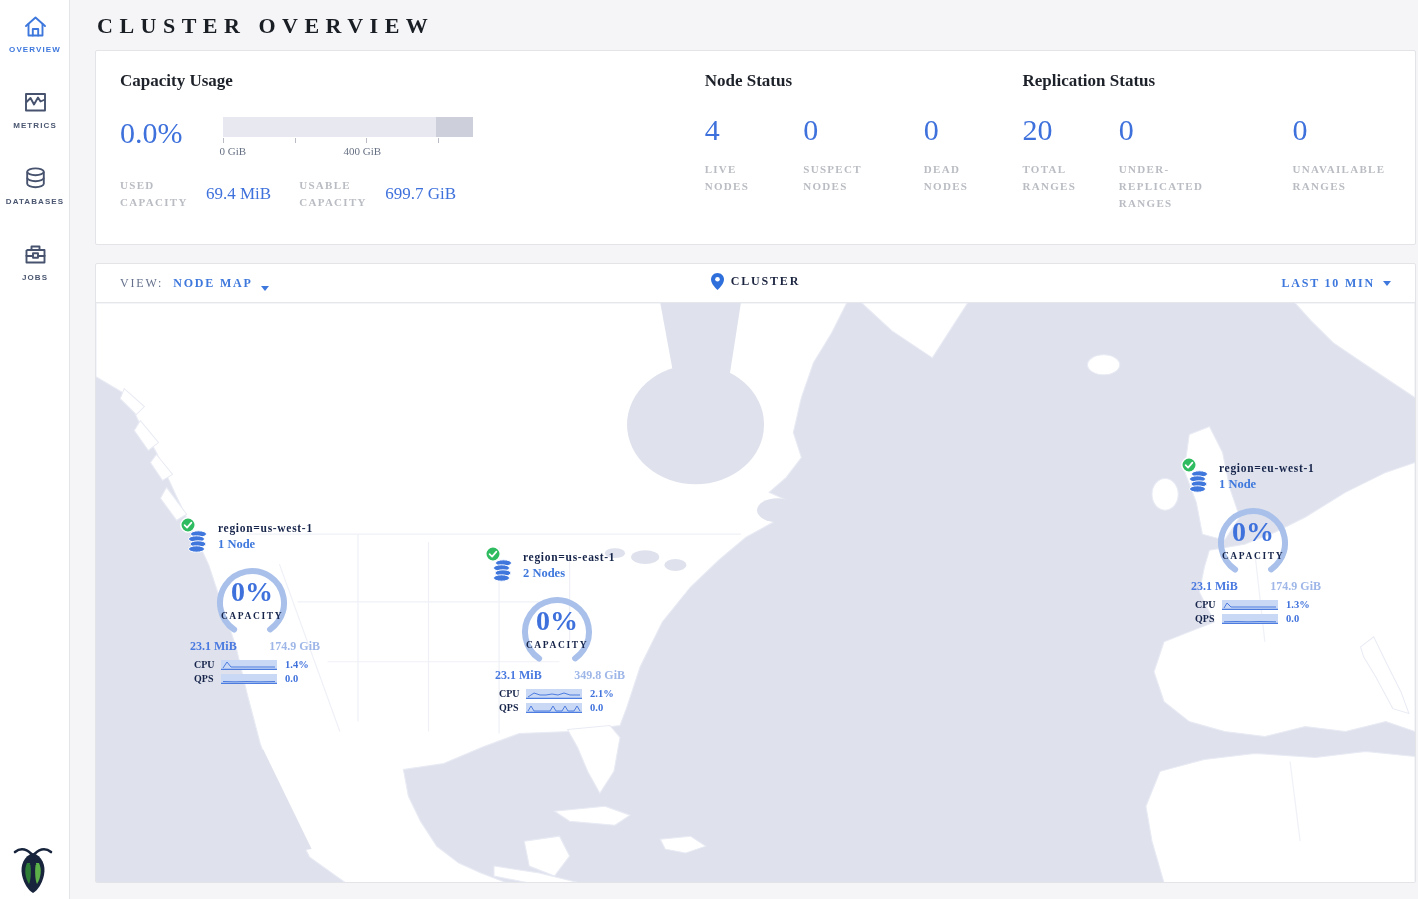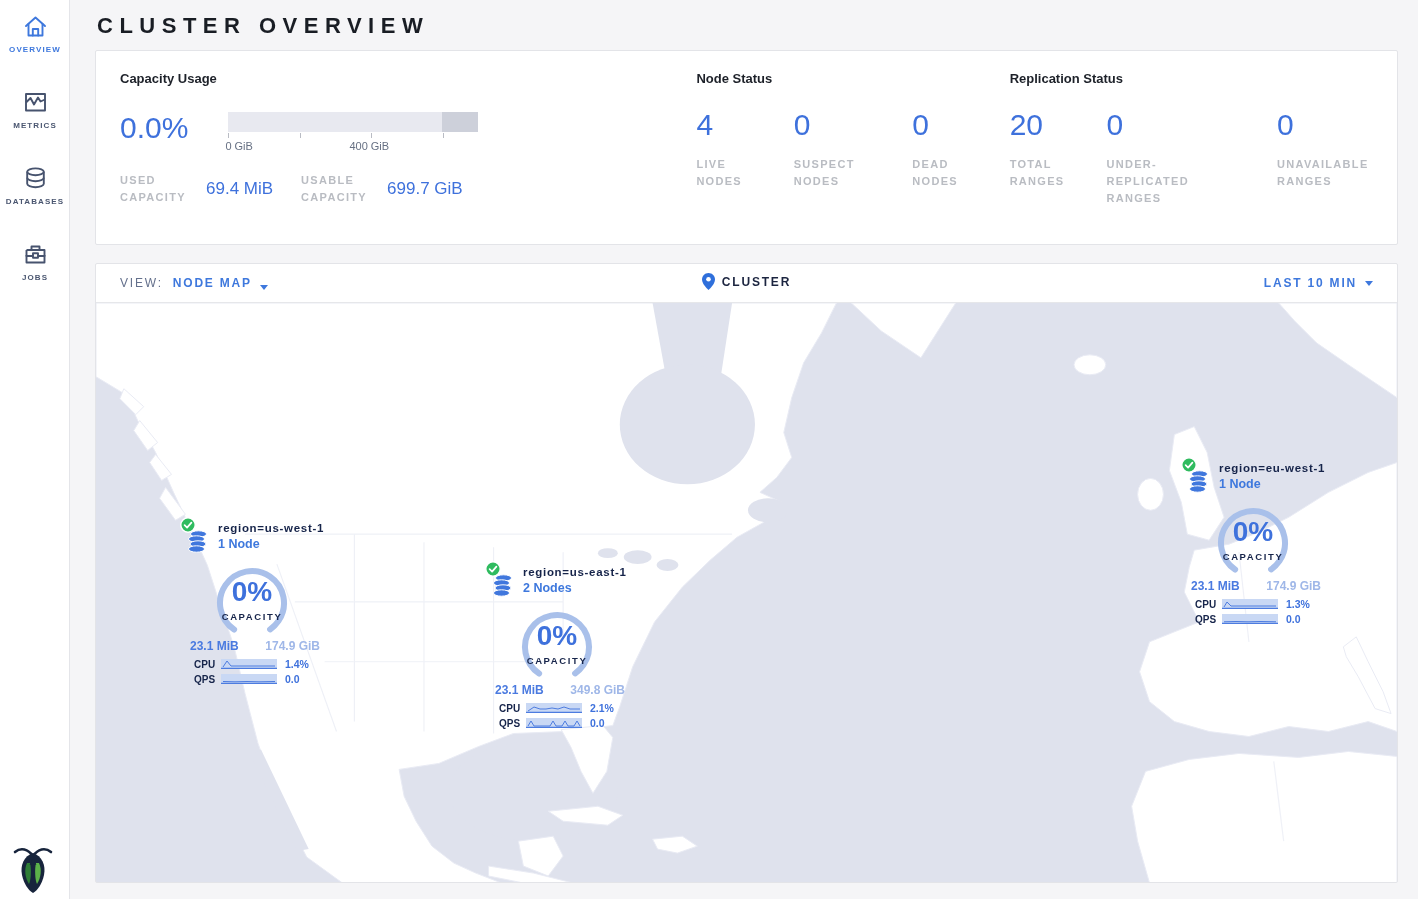--- a/index.html
+++ b/index.html
@@ -8,28 +8,28 @@
   
   .sidebar { position:fixed; left:0; top:0; bottom:0; width:70px; background:#fff; border-right:1px solid #e4e5e9; z-index:10; }
   .side-item { width:70px; text-align:center; padding-top:13px; cursor:pointer; }
   .side-item .ic { display:block; margin:0 auto 5px auto; width:27px; height:27px; }
   .side-label { font-size:8px; font-weight:bold; letter-spacing:1.1px; color:#4a5670; }
   .side-item.active .side-label { color:#3e78dd; }
   .side-item + .side-item { margin-top:22px; }
   .side-logo { position:absolute; left:13px; bottom:6px; width:40px; height:48px; }
 
   
-  .main { margin-left:70px; padding:0 20px 0 25px; }
+  .main { margin-left:70px; padding:0 2px 0 25px;font-family:Liberation Serif, serif; }
   .page-title { padding:13px 0 11px 2px; font-size:22px; font-weight:bold; letter-spacing:6.5px; color:#191d24; }
 
   .card { background:#fff; border:1px solid #e3e4e8; border-radius:2px; }
 
   
   .summary { display:flex; padding:20px 24px 24px 24px; height:195px; }
-  .sec-title { font-size:13px; font-weight:bold; color:#1d2129; margin-bottom:24px; }
+  .sec-title { font-size:17px; font-weight:bold; color:#1d2129; margin-bottom:24px; }
   .cap-sec { width:46%; }
   .cap-row { display:flex; align-items:flex-start; }
   .cap-pct { font-size:30px; color:#3e71dc; margin-right:40px; line-height:1; padding-top:3px; }
   .cap-barwrap { position:relative; width:250px; padding-top:2px; }
   .cap-bar { position:relative; height:20px; background:#e8e9f0; overflow:hidden; }
   .cap-bar-tail { position:absolute; right:0; top:0; bottom:0; width:14.5%; background:#cdd0da; }
   .cap-ticks { position:relative; height:6px; }
   .cap-tick { position:absolute; top:1px; width:1px; height:5px; background:#b9bcc4; }
   .cap-tick-labels { position:relative; height:16px; margin-top:2px; }
   .cap-tick-label { position:absolute; font-size:11px; color:#667083; white-space:nowrap; }
@@ -67,21 +67,21 @@
   .nm-gauge { position:relative; width:110px; height:72px; margin:9px 0 0 16px; }
   .nm-pct { position:absolute; top:11px; left:0; right:0; text-align:center; font-size:28px; font-weight:bold; color:#3e71dc; }
   .nm-cap { position:absolute; top:46px; left:0; right:0; text-align:center; font-size:9.5px; font-weight:bold; letter-spacing:1.6px; color:#16244a; }
   .nm-range { display:flex; justify-content:space-between; width:130px; margin:2px 0 5px 9px; font-size:12px; font-weight:bold; }
   .nm-used { color:#4a7ae0; }
   .nm-usable { color:#9fb7e8; }
   .nm-row { display:flex; align-items:center; margin:3px 0 0 13px; }
   .nm-row-label { width:27px; font-size:10px; font-weight:bold; color:#16244a; }
   .nm-row-val { font-size:10.5px; font-weight:bold; color:#3e71dc; margin-left:8px; }
   .m-west { left:85px; top:219px; }
-  .m-east { left:390px; top:263px; }
+  .m-east { left:390px; top:248px; }
   .m-eu   { left:1086px; top:159px; }
 </style>
 </head>
 <body>
 
 <nav class="sidebar">
   <div class="side-item active">
     <span class="ic">
       <svg viewBox="0 0 27 27" width="27" height="27" fill="none" stroke="#3e78dd" stroke-width="1.9" stroke-linecap="round" stroke-linejoin="round">
         <path d="M4 13 L13.5 4.5 L23 13"></path>

